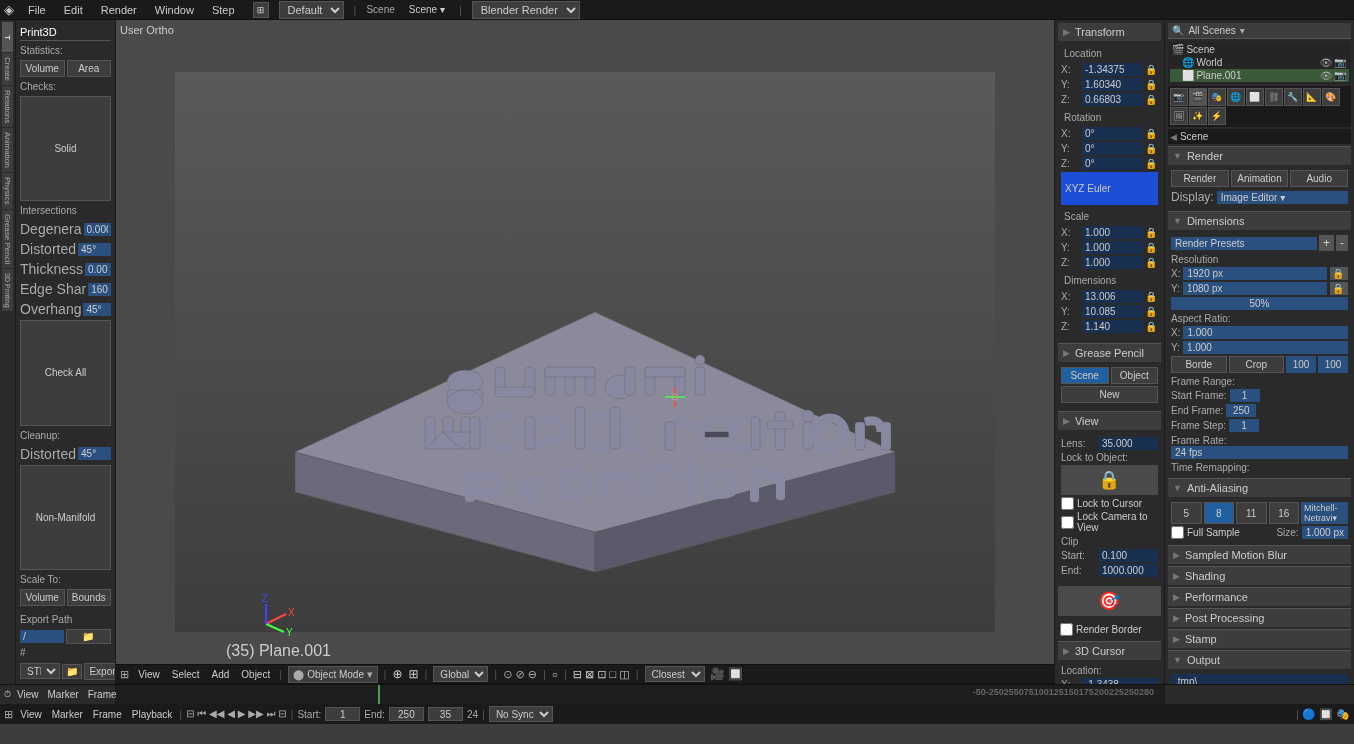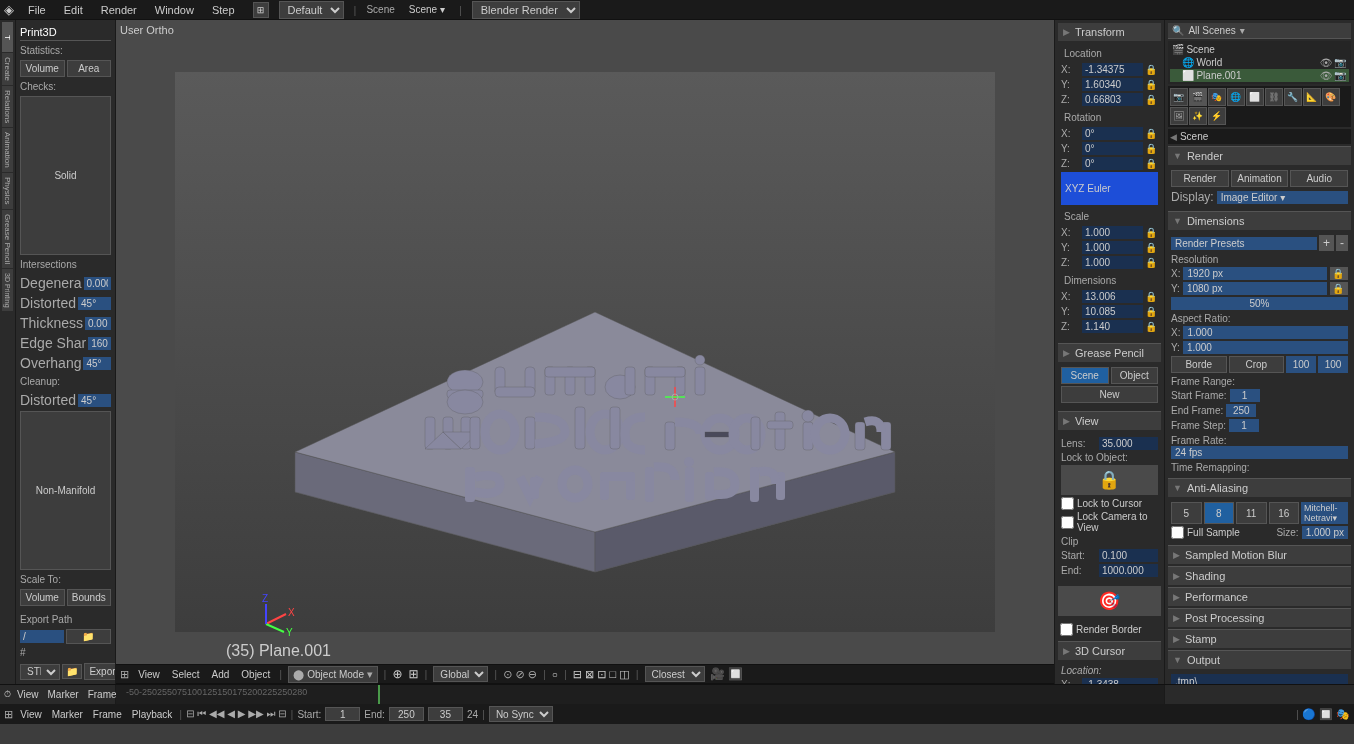--- a/index.html
+++ b/index.html
@@ -373,20 +373,21 @@
       <input class="prop-value" value="0.001" readonly="" style="">
     </div>
     <div class="prop-row">
       <span class="prop-label">Edge Shar</span>
       <input class="prop-value" value="160°" readonly="" style="">
     </div>
     <div class="prop-row">
       <span class="prop-label">Overhang</span>
       <input class="prop-value" value="45°" readonly="" style="">
     </div>
+    <button class="btn btn-full">Check All</button>
 
     <div class="sidebar-section-title">Cleanup:</div>
     <div class="prop-row">
       <span class="prop-label">Distorted</span>
       <input class="prop-value" value="45°" readonly="" style="">
     </div>
     <button class="btn btn-full">Non-Manifold</button>
 
     <div class="sidebar-section-title">Scale To:</div>
     <div class="btn-row">
@@ -716,21 +717,21 @@
     <div class="checkbox-row" style="padding:2px;">
       <input type="checkbox" style="">
       <span class="checkbox-label">Render Border</span>
     </div>
 
     <div class="panel-header">
       <span class="collapse-arrow">▶</span>
       <span>3D Cursor</span>
     </div>
     <div class="panel-content">
-      <div style="color:#aaa;font-size:10px;font-style:italic;">Location:</div>
+      <div style="color:#aaa;font-size:10px;">Location:</div>
       <div class="field-row">
         <span class="field-label">X:</span>
         <input class="field-input" value="-1.3438" readonly="" style="">
       </div>
       <div class="field-row">
         <span class="field-label">Y:</span>
         <input class="field-input" value="1.6034" readonly="" style="">
       </div>
 
     </div>
@@ -932,21 +933,21 @@
 <div style="display:flex;height:20px;background:#1e1e1e;border-top:1px solid #111;">
   <div class="timeline-left" style="width:116px;background:#2a2a2a;border-right:1px solid #1a1a1a;display:flex;align-items:center;gap:3px;padding:0 4px;">
     <span style="font-size:9px;">⏱</span>
     <span class="toolbar-item" style="font-size:10px;">View</span>
     <span class="toolbar-item" style="font-size:10px;">Marker</span>
     <span class="toolbar-item" style="font-size:10px;">Frame</span>
     <span class="toolbar-item" style="font-size:10px;">Playback</span>
   </div>
   <div style="flex:1;background:#1e1e1e;position:relative;">
     <div style="position:absolute;left:25%;top:0;width:2px;height:100%;background:#4a9a4a;"></div>
-    <div style="position:absolute;top:2px;left:0;right:0;display:flex;justify-content:flex-start;padding:0 10px;font-size:9px;color:#666;">
+    <div style="position:absolute;top:2px;left:0;right:0;display:flex;justify-content:flex-end;padding:0 10px;font-size:9px;color:#666;font-weight:bold;">
       <span>-50</span>
         <span>-25</span>
         <span>0</span>
         <span>25</span>
         <span>50</span>
         <span>75</span>
         <span>100</span>
         <span>125</span>
         <span>150</span>
         <span>175</span>

